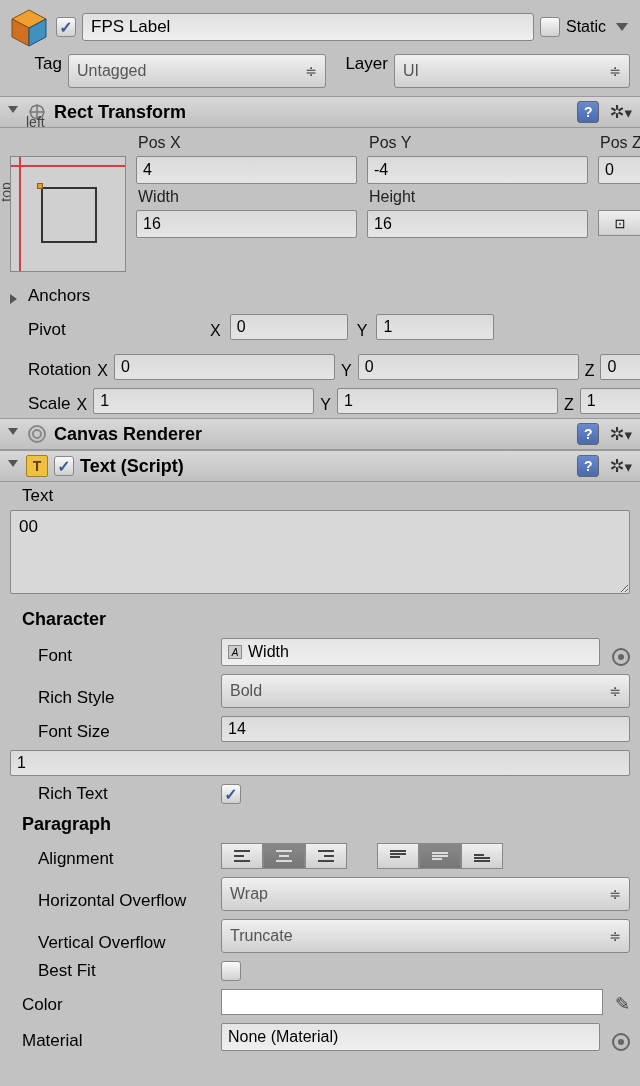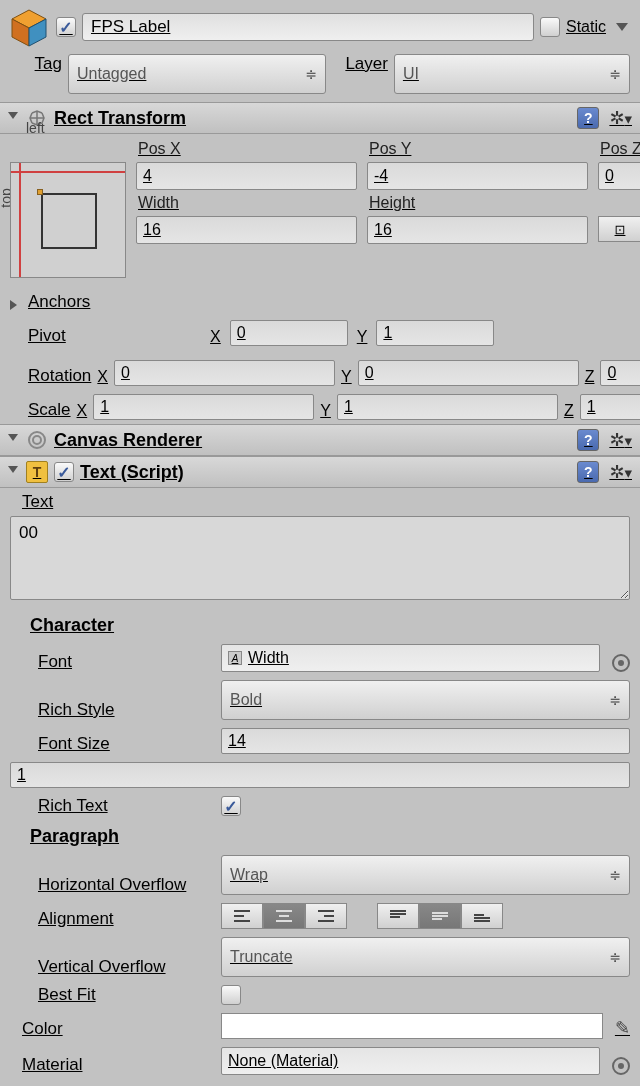--- a/index.html
+++ b/index.html
@@ -1,29 +1,29 @@
 <!DOCTYPE html>
 <html><head>
 <meta charset="utf-8">
 <style>
 * { box-sizing: border-box; margin: 0; padding: 0; font-family: Arial, sans-serif; }
 body { background: #c2c2c2; width: 640px; height: 1086px; font-size: 17px; color: #000; overflow: hidden; }
-.inspector { width: 100%; text-decoration: underline; }
+.inspector { width: 100%; }
 
 .header { display: flex; align-items: center; padding: 6px 8px 2px 8px; gap: 6px; }
 .cube-icon { width: 42px; height: 42px; }
 .checkbox { width: 20px; height: 20px; background: linear-gradient(#fafafa,#d0d0d0); border: 1px solid #888; border-radius: 3px; display: inline-flex; align-items: center; justify-content: center; }
 .checkbox.checked::after { content: "✓"; font-size: 16px; font-weight: bold; color: #3a5a9a; }
 .name-input { flex: 1; height: 28px; background: linear-gradient(#e0e0e0,#efefef); border: 1px solid #888; border-radius: 3px; padding: 0 8px; font-size: 17px; }
 .static-label { font-size: 16px; color: #000; }
 .dropdown-arrow { width: 0; height: 0; border-left: 6px solid transparent; border-right: 6px solid transparent; border-top: 8px solid #555; margin: 0 4px; }
 
 .tag-layer { display: flex; align-items: flex-start; padding: 4px 10px 8px 16px; gap: 6px; }
 .tag-label { width: 46px; text-align: right; font-size: 17px; }
-.dropdown { height: 40px; background: linear-gradient(#f0f0f0,#d0d0d0); border: 1px solid #888; border-radius: 3px; display: flex; align-items: center; padding: 4px 8px; position: relative; color: #555; font-size: 16px; flex: 1; }
+.dropdown { height: 30px; background: linear-gradient(#f0f0f0,#d0d0d0); border: 1px solid #888; border-radius: 3px; display: flex; align-items: center; padding: 16px 8px; position: relative; color: #555; font-size: 16px; flex: 1; }
 .dropdown::after { content: "≑"; position: absolute; right: 8px; color: #333; font-size: 14px; }
 
 .component-header { display: flex; align-items: center; background: linear-gradient(#d8d8d8,#c0c0c0); border-top: 1px solid #999; border-bottom: 1px solid #999; padding: 4px 8px; gap: 6px; }
 .foldout { width: 12px; height: 12px; display: inline-block; }
 .foldout::before { content: ""; display: block; width: 0; height: 0; border-top: 7px solid #555; border-left: 5px solid transparent; border-right: 5px solid transparent; }
 .foldout.right::before { border-left: 7px solid #555; border-top: 5px solid transparent; border-bottom: 5px solid transparent; border-right: none; }
 .comp-icon { width: 22px; height: 22px; display: inline-flex; align-items: center; justify-content: center; }
 .rect-icon { position: relative; }
 .rect-icon svg { width: 22px; height: 22px; }
 .comp-title { font-weight: bold; font-size: 18px; flex: 1; }
@@ -47,21 +47,21 @@
 .bp-btn { width: 44px; height: 26px; background: linear-gradient(#f0f0f0,#d0d0d0); border: 1px solid #888; display: flex; align-items: center; justify-content: center; font-size: 13px; }
 
 .prop-row { display: flex; align-items: flex-end; padding: 4px 10px; gap: 6px; }
 .prop-label { width: 205px; font-size: 17px; }
 .prop-label.indent { padding-left: 28px; }
 .xyz-label { width: 18px; text-align: center; font-size: 16px; }
 .xyz-input { flex: 1; height: 26px; background: linear-gradient(#dadada,#e5e5e5); border: 1px solid #888; border-radius: 2px; padding: 0 6px; font-size: 16px; }
 
 .section-gap { height: 6px; }
 .text-area { width: calc(100% - 20px); margin: 4px 10px; height: 84px; background: #d8d8d8; border: 1px solid #888; border-radius: 2px; padding: 6px 8px; font-size: 17px; }
-.group-header { font-weight: bold; font-size: 18px; padding: 6px 10px 4px 22px; margin-left: 8px; }
+.group-header { font-weight: bold; font-size: 18px; padding: 6px 10px 4px 22px; }
 
 .obj-field { flex: 1; height: 28px; background: linear-gradient(#e5e5e5,#efefef); border: 1px solid #888; border-radius: 2px; display: flex; align-items: center; padding: 0 6px; gap: 4px; font-size: 16px; }
 .target-icon { width: 18px; height: 18px; border: 2px solid #666; border-radius: 50%; position: relative; margin-left: 6px; }
 .target-icon::after { content: ""; position: absolute; top: 4px; left: 4px; width: 6px; height: 6px; background: #666; border-radius: 50%; }
 
 .align-group { display: flex; gap: 0; }
 .align-btn { width: 42px; height: 26px; background: linear-gradient(#f0f0f0,#d0d0d0); border: 1px solid #888; display: flex; align-items: center; justify-content: center; }
 .align-btn.active { background: linear-gradient(#888,#777); }
 .align-btn svg { width: 18px; height: 14px; }
 
@@ -232,25 +232,20 @@
   </div>
 
   <div class="prop-row">
     <span class="prop-label indent">Rich Text</span>
     <span class="checkbox checked"></span>
   </div>
 
   <div class="group-header">Paragraph</div>
 
   <div class="prop-row">
-    <span class="prop-label indent" style="overflow:hidden;white-space:nowrap">Horizontal Overflow</span>
-    <span class="dropdown">Wrap</span>
-  </div>
-
-  <div class="prop-row">
     <span class="prop-label indent">Alignment</span>
     <span class="align-group">
       <span class="align-btn">
           <svg viewBox="0 0 18 14">
             <path d="M1 2h16M1 7h10M1 12h16" stroke="#444" stroke-width="2"></path>
           </svg>
         </span>
       <span class="align-btn active">
           <svg viewBox="0 0 18 14">
             <path d="M1 2h16M4 7h10M1 12h16" stroke="#ddd" stroke-width="2"></path>
@@ -276,20 +271,25 @@
         </span>
       <span class="align-btn">
           <svg viewBox="0 0 18 14">
             <path d="M1 6h10M1 9h16M1 12h16" stroke="#444" stroke-width="2"></path>
           </svg>
         </span>
     </span>
   </div>
 
   <div class="prop-row">
+    <span class="prop-label indent" style="overflow:hidden;white-space:nowrap">Horizontal Overflow</span>
+    <span class="dropdown">Wrap</span>
+  </div>
+
+  <div class="prop-row">
     <span class="prop-label indent">Vertical Overflow</span>
     <span class="dropdown">Truncate</span>
   </div>
 
   <div class="prop-row">
     <span class="prop-label indent">Best Fit</span>
     <span class="checkbox"></span>
   </div>
 
   <div class="prop-row">

